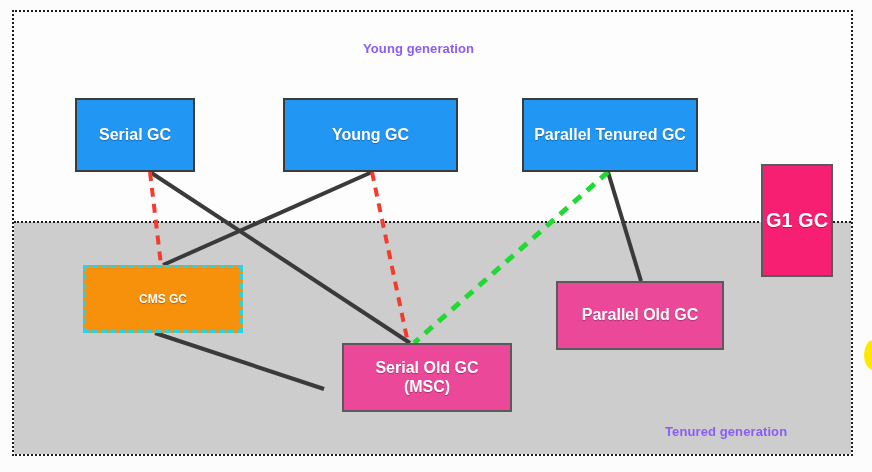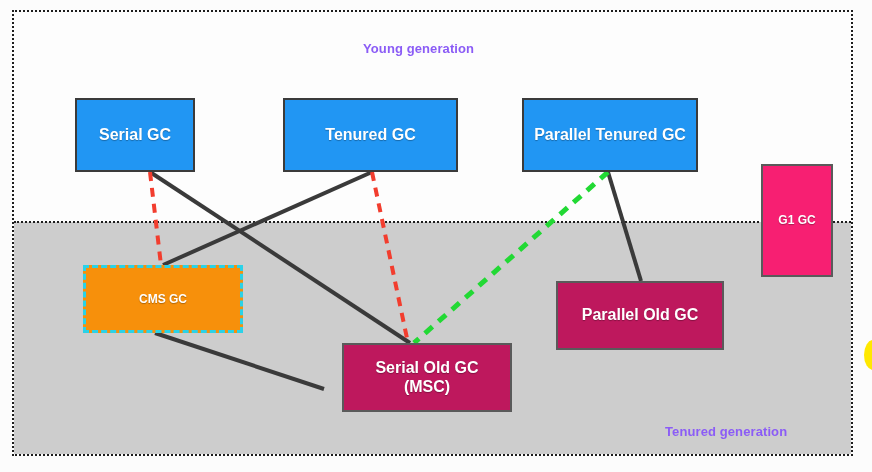--- a/index.html
+++ b/index.html
@@ -57,33 +57,33 @@
     text-shadow:0 1px 1px rgba(0,0,0,.30);
     z-index:5;
     line-height:1.18;
   }
   .node-young{
     background:#2196f3;
     border:2px solid #3b3b3b;
     font-size:16px;
   }
   .node-old{
-    background:#be185d;
+    background:#ec4899;
     border:2px solid #5a5a5a;
     font-size:16px;
   }
   .node-cms{
     background:#f7900b;
     border:3px dashed #2ad2e8;
     font-size:12px;
   }
   .node-g1{
     background:#f71f72;
     border:2px solid #5a5a5a;
-    font-size:12px;
+    font-size:20px;
   }
 
   #node-serial-gc       {left:75px; top:98px;  width:120px;height:74px;}
   #node-parnew-gc       {left:283px;top:98px;  width:175px;height:74px;}
   #node-parallel-scav   {left:522px;top:98px;  width:176px;height:74px;}
   #node-g1-gc           {left:761px;top:164px; width:72px; height:113px;}
   #node-cms-gc          {left:83px; top:265px; width:160px;height:68px;}
   #node-serial-old-gc   {left:324px;top:343px; width:170px;height:69px;margin-left:18px;}
   #node-parallel-old-gc {left:556px;top:281px; width:168px;height:69px;}
 
@@ -122,21 +122,21 @@
 
   <div class="region" id="generation-divider"></div>
 
   <div class="region" id="outer-frame"></div>
 
   <div class="region-label" id="young-label">Young generation</div>
   <div class="region-label" id="tenured-label">Tenured generation</div>
 
   <div class="node node-young" id="node-serial-gc">Serial GC</div>
 
-  <div class="node node-young" id="node-parnew-gc">Tenured GC</div>
+  <div class="node node-young" id="node-parnew-gc">Young GC</div>
 
   <div class="node node-young" id="node-parallel-scav">Parallel Tenured GC</div>
 
   <div class="node node-g1" id="node-g1-gc">G1 GC</div>
 
   <div class="node node-cms" id="node-cms-gc">CMS GC</div>
 
   <div class="node node-old" id="node-serial-old-gc">Serial Old GC<br>(MSC)</div>
 
   <div class="node node-old" id="node-parallel-old-gc">Parallel Old GC</div>

